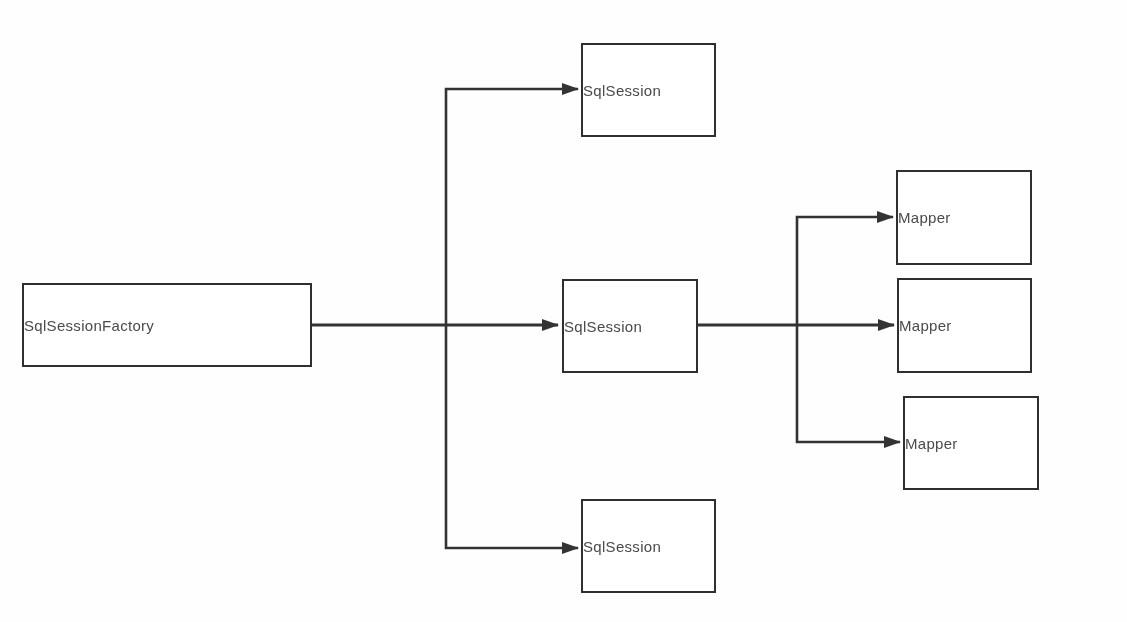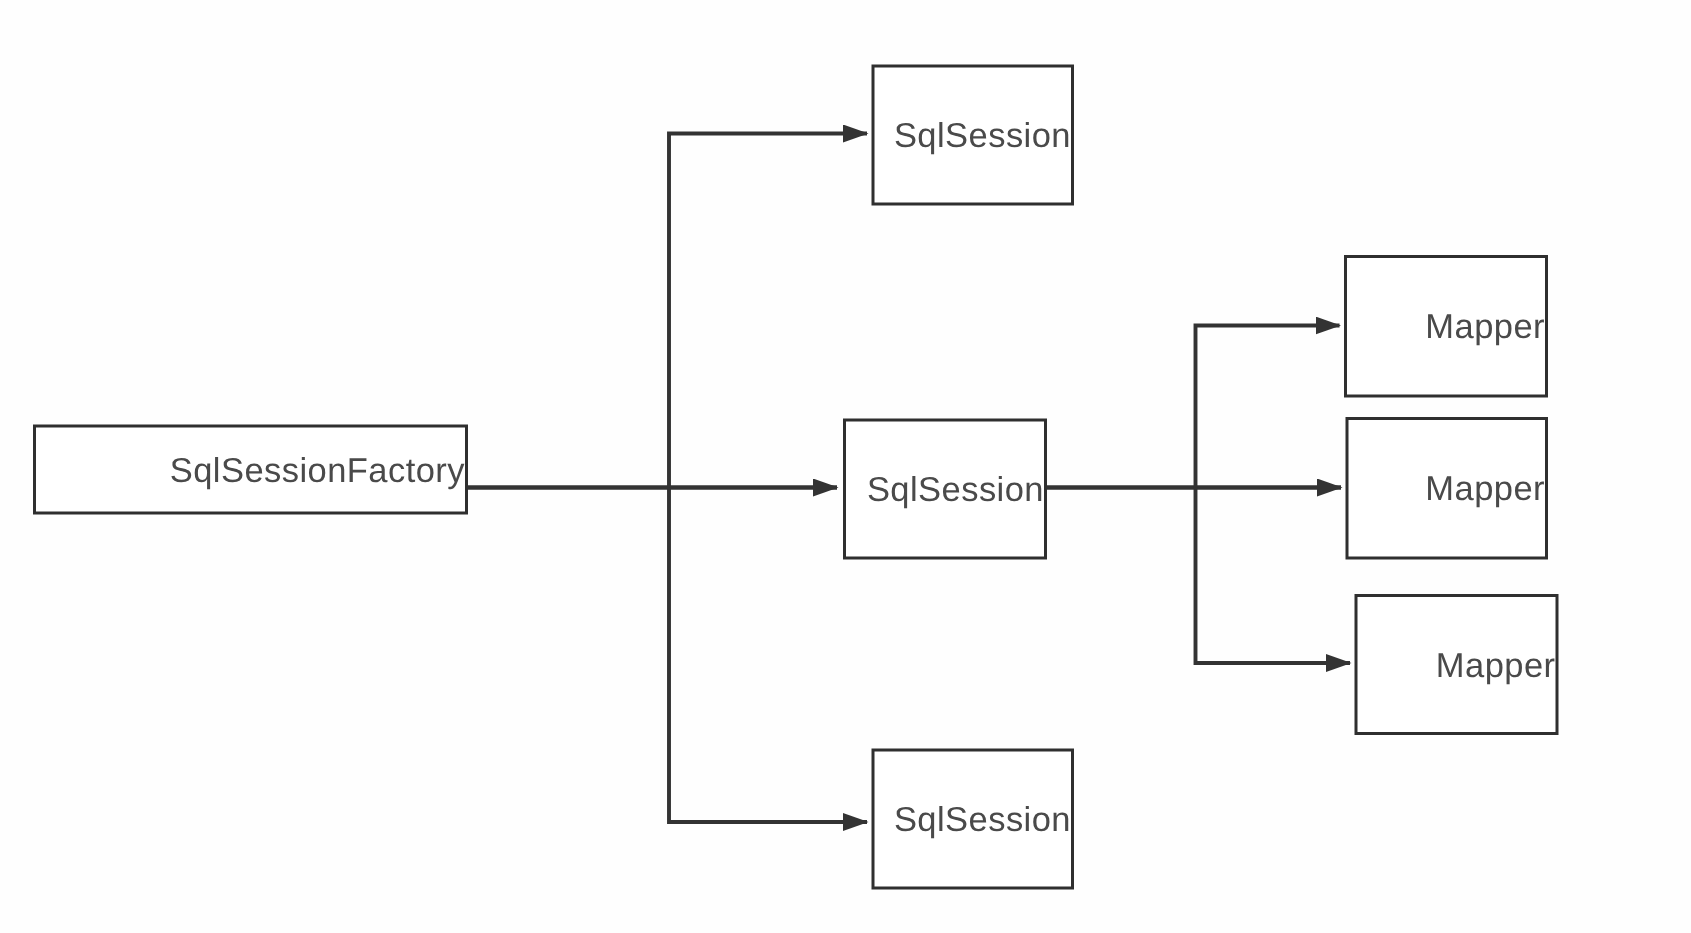--- a/index.html
+++ b/index.html
@@ -30,29 +30,29 @@
     fill: none;
     stroke: var(--line);
     stroke-width: 2.6;
   }
   .connector.main { stroke-width: 3; }
   .arrowhead { fill: var(--line); }
   .node {
     position: absolute;
     display: flex;
     align-items: center;
-    justify-content: flex-end;
+    justify-content: flex-start;
     background: var(--box-fill);
     border: 2.5px solid var(--box-border);
     color: var(--text);
-    font-size: 23px;
+    font-size: 15px;
     letter-spacing: 0.3px;
     text-align: center;
   }
-  .node-factory        { left: 22px;  top: 283px; width: 290px; height: 60px; }
+  .node-factory        { left: 22px;  top: 283px; width: 290px; height: 84px; }
   .node-session-top    { left: 581px; top: 43px;  width: 135px; height: 94px; }
   .node-session-mid    { left: 562px; top: 279px; width: 136px; height: 94px; }
   .node-session-bottom { left: 581px; top: 499px; width: 135px; height: 94px; }
   .node-mapper-top     { left: 896px; top: 170px; width: 136px; height: 95px; }
   .node-mapper-mid     { left: 897px; top: 278px; width: 135px; height: 95px; }
   .node-mapper-bottom  { left: 903px; top: 396px; width: 136px; height: 94px; }
 </style>
 </head>
 <body>
 

